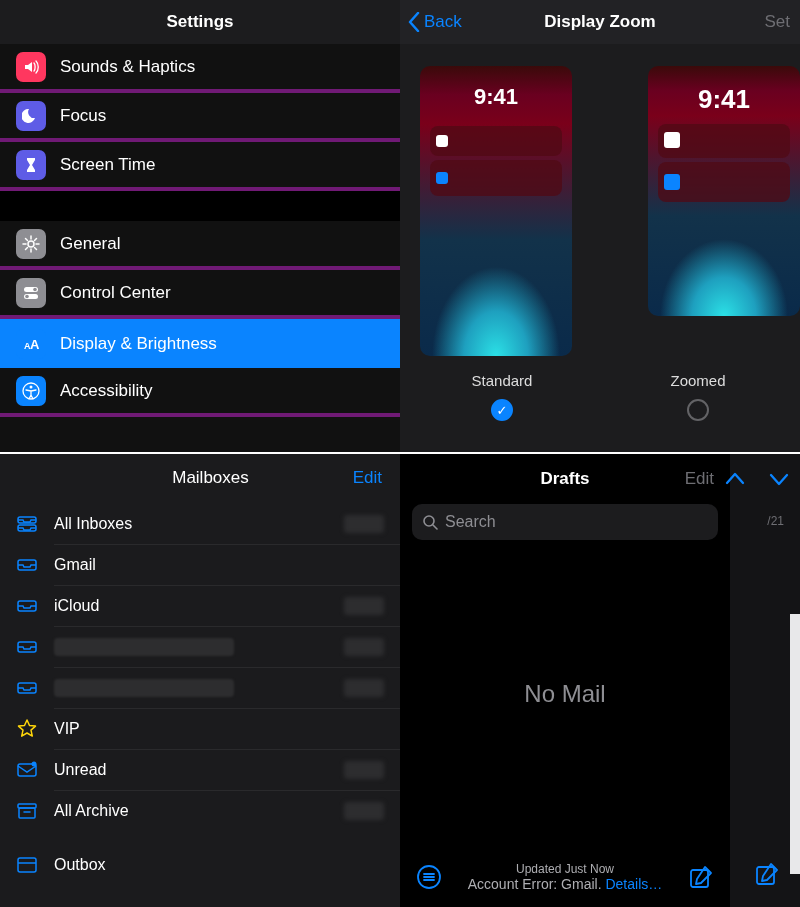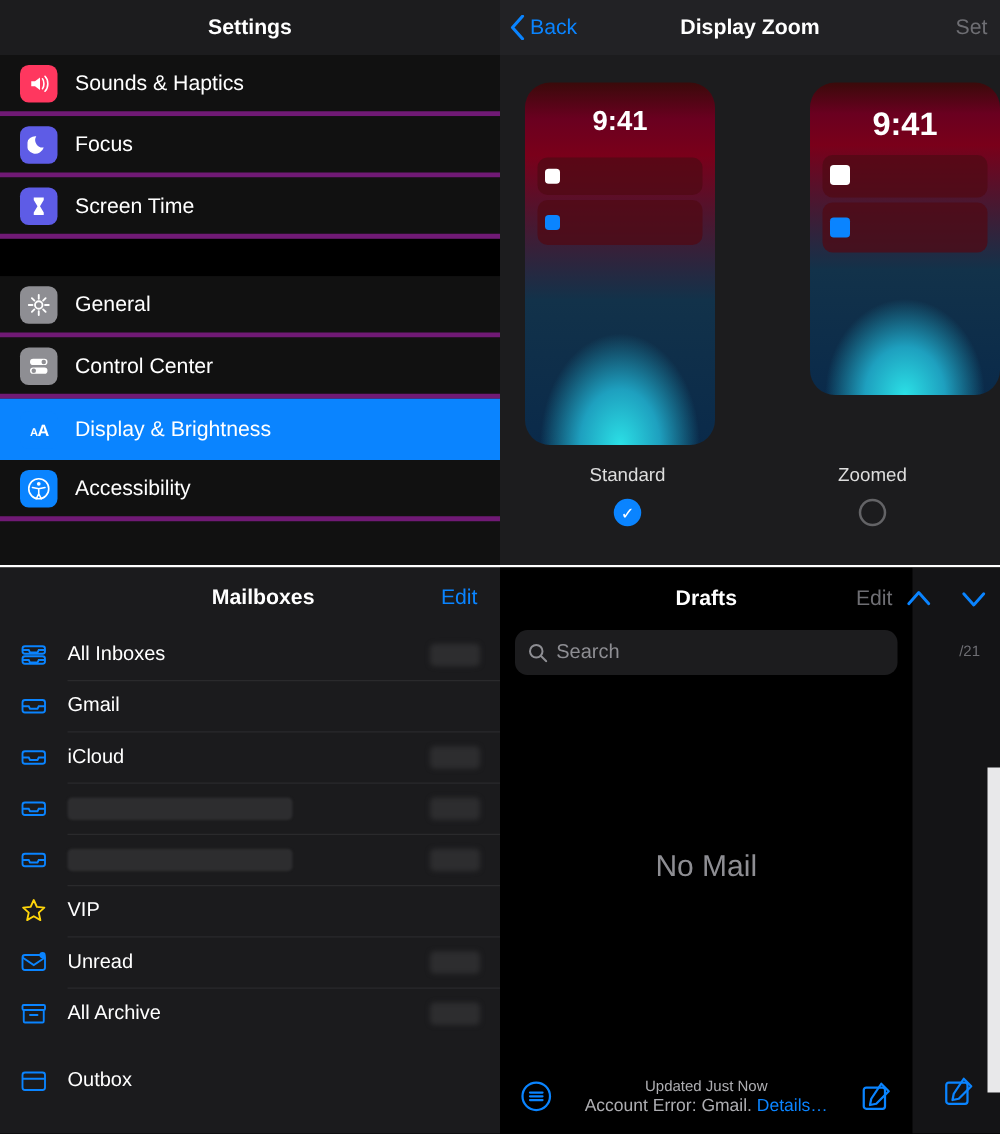--- a/index.html
+++ b/index.html
@@ -26,21 +26,21 @@
   svg.mini { width:18px; height:18px; }
 
   
   .zoom { background:#1c1c1e; position:relative; overflow:hidden;}
   .zheader{ height:44px; display:flex; align-items:center; justify-content:center; position:relative; background:#222225;}
   .zback{ position:absolute; left:8px; top:0; height:44px; display:flex; align-items:center; color:#0a84ff; font-size:17px;}
   .zback svg{width:12px;height:20px;margin-right:4px;}
   .zset{ position:absolute; right:10px; top:0; height:44px; display:flex; align-items:center; color:#6e6e73; font-size:17px;}
   .ztitle{font-weight:700; font-size:17px;}
   .previews{ display:flex; justify-content:center; gap:56px; margin-top:22px;}
-  .phone{ width:157px; border-radius:20px; overflow:hidden; position:relative; background:linear-gradient(180deg,#3a0a0a 0%, #6a0020 10%, #7a001a 20%, #12324a 60%, #0a2a4a 100%);margin-left:20px;}
+  .phone{ width:157px; border-radius:10px; overflow:hidden; position:relative; background:linear-gradient(180deg,#3a0a0a 0%, #6a0020 10%, #7a001a 20%, #12324a 60%, #0a2a4a 100%);margin-left:20px;}
   .phone::after{content:"";position:absolute;left:0;right:0;bottom:0;height:55%;
     background: radial-gradient(60% 80% at 50% 100%, #2be0e6 0%, #1ea0bf 35%, rgba(10,30,60,0) 70%);}
   .phone.std{height:290px;}
   .phone.zmd{height:250px;}
   .clock{position:absolute; top:18px; left:0; right:0; text-align:center; font-weight:600;}
   .std .clock{font-size:22px;}
   .zmd .clock{font-size:26px;}
   .widget{position:absolute; left:10px; right:10px; border-radius:8px; background:rgba(80,10,20,.75);}
   .std .w1{top:60px;height:30px;} .std .w2{top:94px;height:36px;}
   .zmd .w1{top:58px;height:34px;} .zmd .w2{top:96px;height:40px;}
@@ -54,21 +54,21 @@
   .plabel{width:140px;text-align:center;font-size:15px;color:#ddd;}
   .pchecks{display:flex;justify-content:center;gap:56px;margin-top:10px;}
   .check{width:140px;display:flex;justify-content:center;}
   .radio{width:22px;height:22px;border-radius:11px;border:2px solid #636366;}
   .radio.on{background:#0a84ff;border-color:#0a84ff;display:flex;align-items:center;justify-content:center;}
   .radio.on::after{content:"✓";font-size:13px;color:#fff;}
 
   
   .mailboxes{background:#1b1b1d; position:relative; overflow:hidden;}
   .mheader{height:50px; text-align:center; position:relative;}
-  .mtitle{font-weight:700;font-size:17px; position:absolute; left:0; right:0; top:14px;padding-left:21px;}
+  .mtitle{font-weight:400;font-size:17px; position:absolute; left:0; right:0; top:14px;padding-left:21px;}
   .medit{position:absolute;right:18px;top:14px;color:#0a84ff;font-size:17px;}
   .mrow{display:flex;align-items:center;height:40px;padding:0 16px;border-bottom:1px solid transparent; position:relative;}
   .micon{width:22px;height:22px;flex:0 0 22px;color:#0a84ff;display:flex;align-items:center;justify-content:center;}
   .micon.star{color:#ffd60a;}
   .mlabel{font-size:16px;color:#fff;margin-left:16px;}
   .mlabel.redact{background:#2d2d2f;color:transparent;border-radius:4px;height:18px;width:180px;filter:blur(1px);}
   .mbadge{position:absolute;right:16px;top:11px;width:40px;height:18px;border-radius:4px;background:#2d2d2f;filter:blur(2px);}
   .mdiv{height:1px;background:#2a2a2c;margin-left:54px;}
 
   

